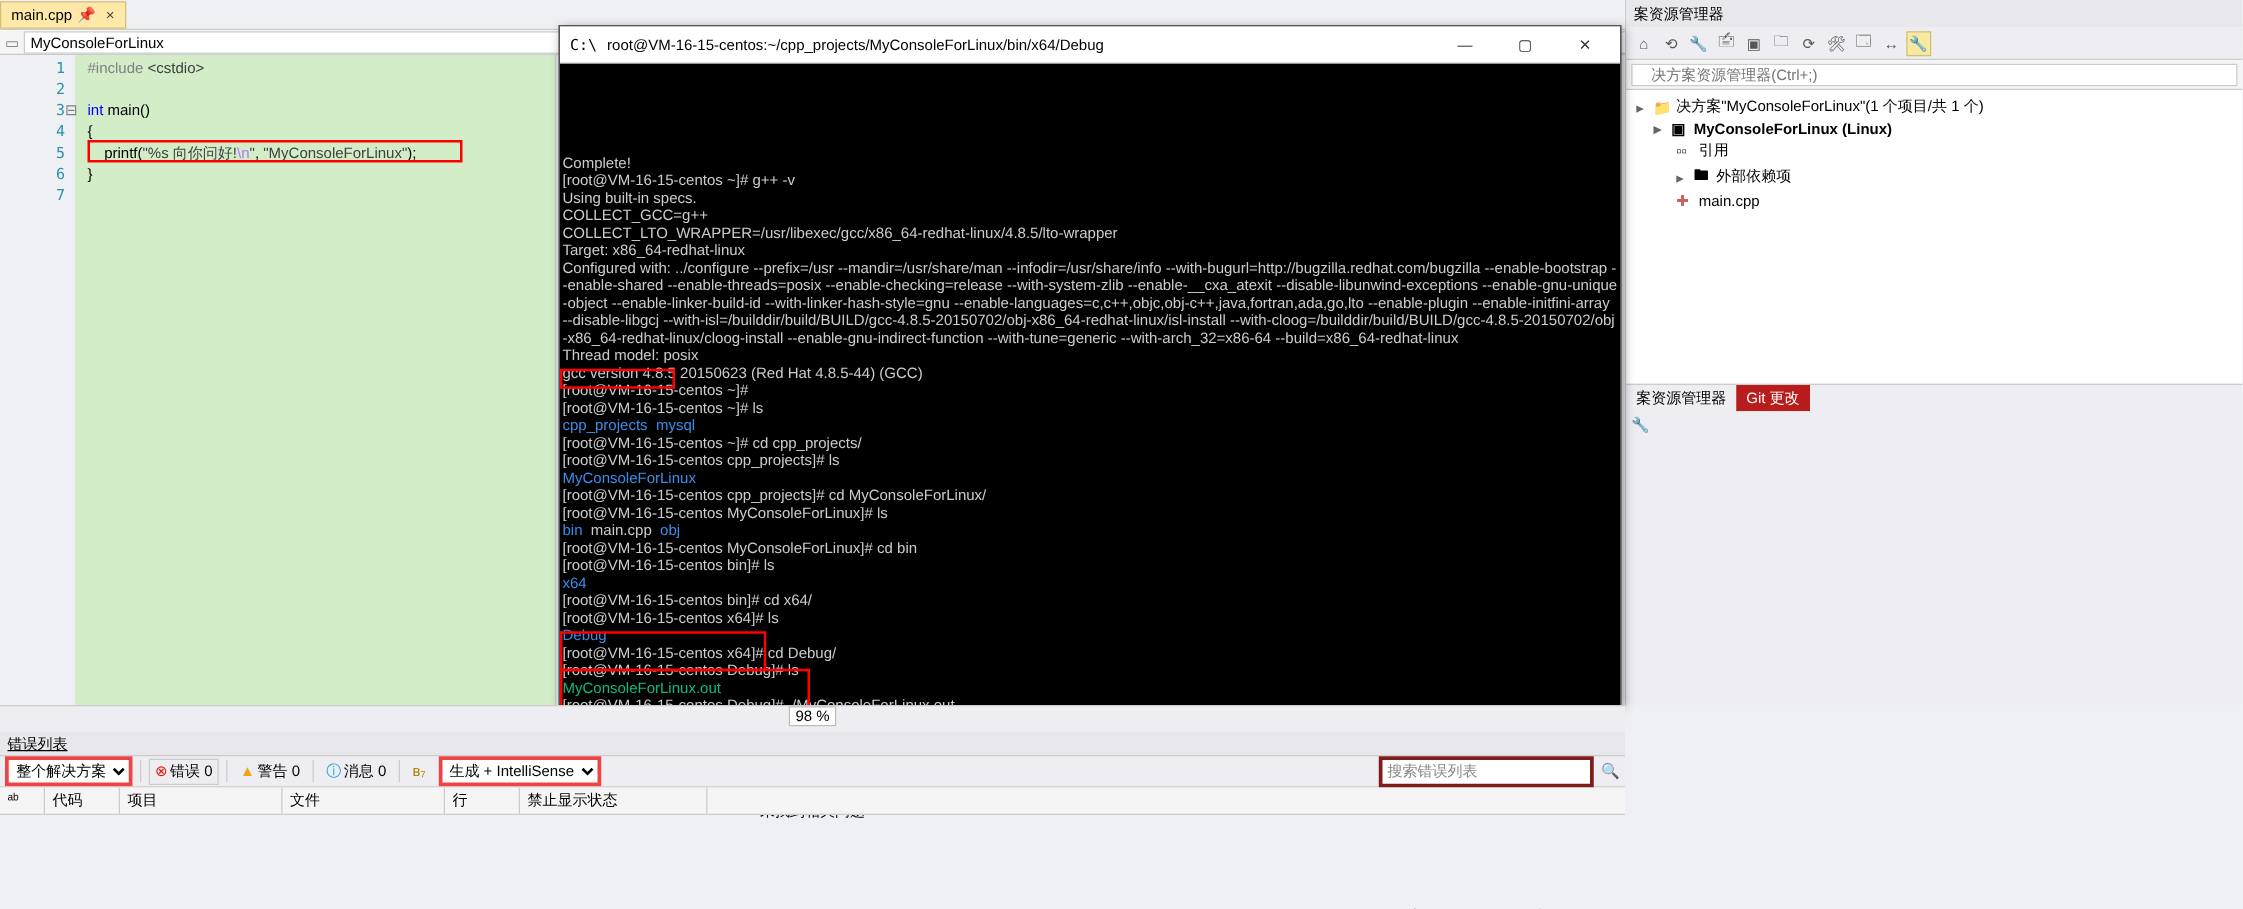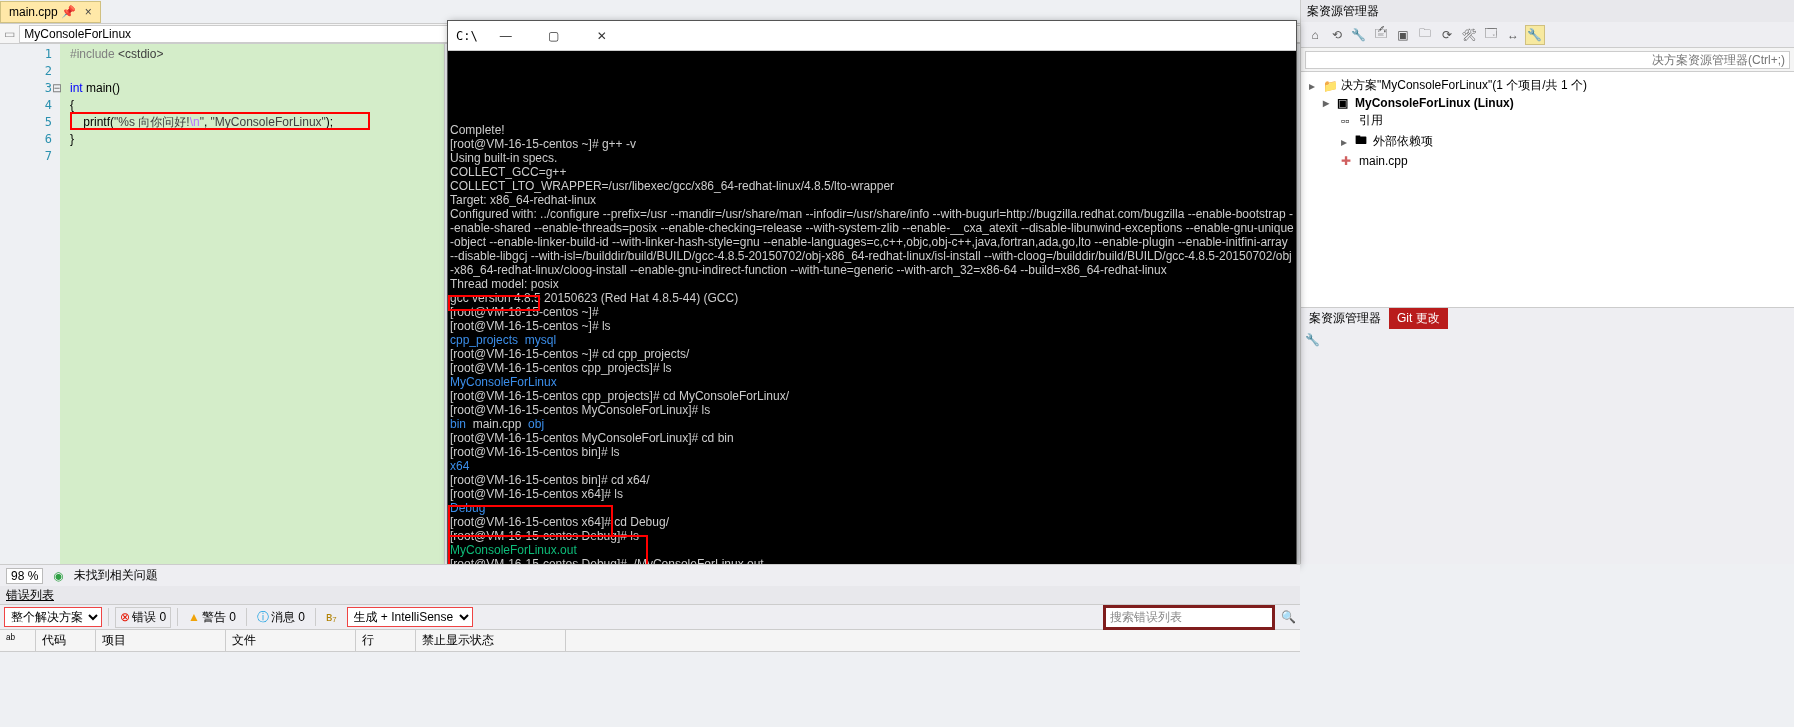--- a/index.html
+++ b/index.html
@@ -30,21 +30,21 @@
 .fold { position: absolute; left: -8px; color: #808080; }
 .redbox1 { position: absolute; top: 68px; left: 10px; width: 300px; height: 18px; border: 2px solid #ff0000; pointer-events: none; }
 
 
 .solution-panel { position: absolute; right: 0; top: 0; width: 494px; height: 564px; background: #f5f5f5; border-left: 1px solid #ccc; display: flex; flex-direction: column; }
 .sol-title { height: 22px; background: #e8e8ec; padding: 2px 6px; display: flex; align-items: center; }
 .sol-toolbar { height: 26px; background: #eeeef2; border-bottom: 1px solid #ccc; display: flex; align-items: center; padding: 0 4px; gap: 2px; }
 .sol-toolbar .tbtn { width: 20px; height: 20px; display: flex; align-items: center; justify-content: center; color: #555; }
 .sol-toolbar-highlight { background: #f7e9a0; border: 1px solid #d0c080; }
 .sol-search { height: 24px; border-bottom: 1px solid #ccc; padding: 2px 4px; display: flex; align-items: center; }
-.sol-search input { flex: 1; border: 1px solid #ccc; padding: 1px 4px; color: #888; text-align: right; }
+.sol-search input { flex: 1; border: 1px solid #ccc; padding: 1px 15px; color: #888; }
 .sol-tree { flex: 1; padding: 4px; background: #fff; }
 .sol-tree .node { padding: 1px 0 1px 4px; display: flex; align-items: center; gap: 4px; }
 .sol-tree .indent1 { padding-left: 18px; }
 .sol-tree .indent2 { padding-left: 36px; }
 .sol-tree .expand { color: #666; width: 10px; }
 .sol-tree .icon { width: 14px; }
 .sol-tree .bold { font-weight: bold; }
 .sol-tabs { height: 22px; background: #eeeef2; border-top: 1px solid #ccc; display: flex; }
 .sol-tabs .tab { padding: 2px 8px; }
 .sol-tabs .tab.active { background: #b91c1c; color: #fff; }
@@ -56,29 +56,29 @@
 .term-titlebar { height: 30px; background: #fff; display: flex; align-items: center; padding: 0 8px; gap: 8px; border-bottom: 1px solid #ccc; }
 .term-titlebar .icon { font-family: Consolas, monospace; }
 .term-titlebar .title { flex: 1; font-size: 12px; }
 .term-titlebar .winbtn { width: 40px; height: 28px; display: flex; align-items: center; justify-content: center; color: #333; }
 .term-content { height: 514px; background: #000; color: #ccc; font-family: Consolas, "SimSun", monospace; font-size: 13px; line-height: 14px; padding: 2px; white-space: pre-wrap; word-break: break-all; overflow: hidden; position: relative; }
 .term-content .blue { color: #3b8eea; }
 .term-content .green { color: #0dbc79; }
 .term-redbox { position: absolute; border: 2px solid #ff0000; pointer-events: none; }
 
 
-.status-bar { position: absolute; left: 0; top: 564px; width: 1300px; height: 22px; background: #eeeef2; border-top: 1px solid #ccc; display: flex; align-items: center; padding: 0 6px; gap: 10px; }
+.status-bar { position: absolute; left: 0; top: 564px; width: 1300px; height: 22px; background: #eeeef2; border-top: 1px solid #ccc; display: flex; align-items: center; padding: 0 6px; gap: 23px; flex-direction: column; }
 .status-bar .zoom { border: 1px solid #bbb; padding: 0 4px; background: #fff; }
 .status-bar .checkmark { color: #2ea043; }
 .status-bar .right { margin-left: auto; display: flex; gap: 12px; color: #666; margin-top: 44px; }
 
 .errorlist-header { position: absolute; left: 0; top: 586px; width: 1300px; height: 18px; background: #e8e8ec; padding: 1px 6px; text-decoration: underline; }
 
 .errorlist-toolbar { position: absolute; left: 0; top: 604px; width: 1300px; height: 26px; background: #eeeef2; border-top: 1px solid #ccc; border-bottom: 1px solid #ccc; display: flex; align-items: center; padding: 0 4px; gap: 6px; }
-.errorlist-toolbar select { border: 1px solid #ef4444; padding: 1px 2px; background: #fff; }
+.errorlist-toolbar select { border: 3px solid #ef4444; padding: 1px 2px; background: #fff; }
 .errorlist-toolbar .item { display: flex; align-items: center; gap: 2px; padding: 1px 4px; }
 .errorlist-toolbar .item.outlined { border: 1px solid #ccc; }
 .errorlist-toolbar .sep { width: 1px; height: 18px; background: #ccc; }
 .errorlist-toolbar .icon-err { color: #e51400; }
 .errorlist-toolbar .icon-warn { color: #f0a30a; }
 .errorlist-toolbar .icon-info { color: #1ba1e2; }
 .errorlist-toolbar .spacer { flex: 1; }
 .errorlist-toolbar .searchbox { width: 172px; border: 3px solid #7f1d1d; padding: 1px 4px; color: #888; background: #fff; }
 
 .errorlist-cols { position: absolute; left: 0; top: 630px; width: 1300px; height: 22px; background: #f5f5f5; border-bottom: 1px solid #ccc; display: flex; }
@@ -180,20 +180,21 @@
     <div class="tab active">Git 更改</div>
   </div>
   <div class="sol-bottom">
     <span class="sol-wrench">🔧</span>
   </div>
 </div>
 
 <div class="terminal-window">
   <div class="term-titlebar">
     <span class="icon">C:\</span>
+    <span class="title">root@VM-16-15-centos:~/cpp_projects/MyConsoleForLinux/bin/x64/Debug</span>
     <div class="winbtn">—</div>
     <div class="winbtn">▢</div>
     <div class="winbtn">✕</div>
   </div>
   <div class="term-content" id="term-content">
     <div class="term-redbox" style="top:244px;left:0;width:92px;height:16px"></div>
     <div class="term-redbox" style="top:454px;left:0;width:165px;height:32px"></div>
     <div class="term-redbox" style="top:484px;left:0;width:200px;height:32px"></div>
   <div>Complete!</div><div>[root@VM-16-15-centos ~]# g++ -v</div><div>Using built-in specs.</div><div>COLLECT_GCC=g++</div><div>COLLECT_LTO_WRAPPER=/usr/libexec/gcc/x86_64-redhat-linux/4.8.5/lto-wrapper</div><div>Target: x86_64-redhat-linux</div><div>Configured with: ../configure --prefix=/usr --mandir=/usr/share/man --infodir=/usr/share/info --with-bugurl=http://bugzilla.redhat.com/bugzilla --enable-bootstrap --enable-shared --enable-threads=posix --enable-checking=release --with-system-zlib --enable-__cxa_atexit --disable-libunwind-exceptions --enable-gnu-unique-object --enable-linker-build-id --with-linker-hash-style=gnu --enable-languages=c,c++,objc,obj-c++,java,fortran,ada,go,lto --enable-plugin --enable-initfini-array --disable-libgcj --with-isl=/builddir/build/BUILD/gcc-4.8.5-20150702/obj-x86_64-redhat-linux/isl-install --with-cloog=/builddir/build/BUILD/gcc-4.8.5-20150702/obj-x86_64-redhat-linux/cloog-install --enable-gnu-indirect-function --with-tune=generic --with-arch_32=x86-64 --build=x86_64-redhat-linux</div><div>Thread model: posix</div><div>gcc version 4.8.5 20150623 (Red Hat 4.8.5-44) (GCC)</div><div>[root@VM-16-15-centos ~]#</div><div>[root@VM-16-15-centos ~]# ls</div><div><span class="blue">cpp_projects</span><span>  </span><span class="blue">mysql</span></div><div>[root@VM-16-15-centos ~]# cd cpp_projects/</div><div>[root@VM-16-15-centos cpp_projects]# ls</div><div><span class="blue">MyConsoleForLinux</span></div><div>[root@VM-16-15-centos cpp_projects]# cd MyConsoleForLinux/</div><div>[root@VM-16-15-centos MyConsoleForLinux]# ls</div><div><span class="blue">bin</span><span>  main.cpp  </span><span class="blue">obj</span></div><div>[root@VM-16-15-centos MyConsoleForLinux]# cd bin</div><div>[root@VM-16-15-centos bin]# ls</div><div><span class="blue">x64</span></div><div>[root@VM-16-15-centos bin]# cd x64/</div><div>[root@VM-16-15-centos x64]# ls</div><div><span class="blue">Debug</span></div><div>[root@VM-16-15-centos x64]# cd Debug/</div><div>[root@VM-16-15-centos Debug]# ls</div><div><span class="green">MyConsoleForLinux.out</span></div><div>[root@VM-16-15-centos Debug]# ./MyConsoleForLinux.out</div></div>
 </div>

